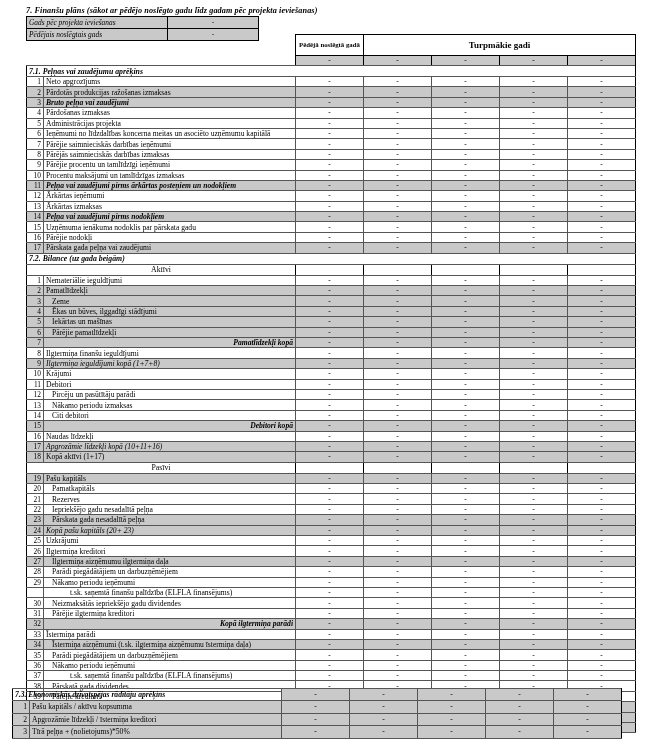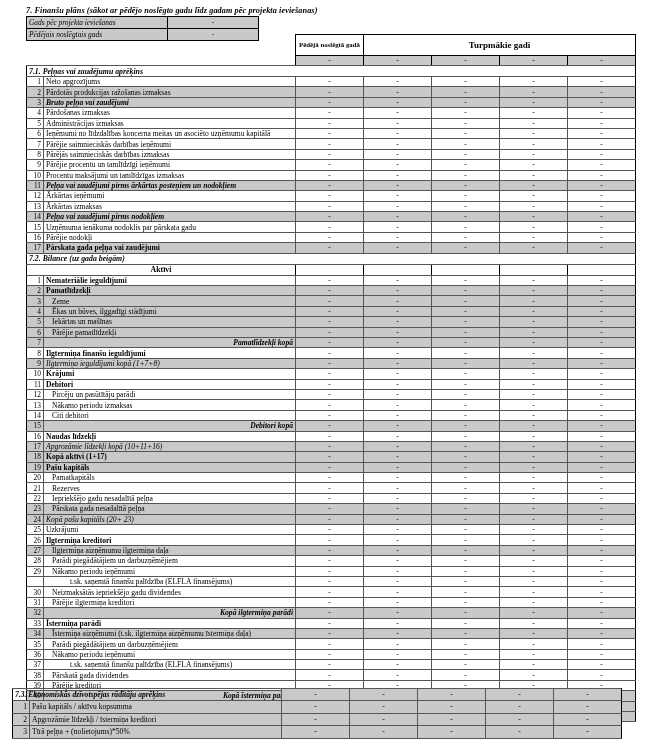--- a/index.html
+++ b/index.html
@@ -25,21 +25,21 @@
     font-size:7.6px;
     line-height:9px;
     height:9.4px;
     vertical-align:middle;
     overflow:hidden;
     white-space:nowrap;
     border:0.6px solid #000;
   }
   .g{background:#c9c9c9;}
   .w{background:#ffffff;}
-  .b{font-weight:bold;margin-left:6px;}
+  .b{font-weight:normal;margin-left:6px;}
   .i{font-style:italic;}
   .bi{font-weight:bold;font-style:italic;}
   .ctr{text-align:center;}
   .rgt{text-align:right;}
   .num{text-align:right;padding-right:2px;font-size:7.4px;}
   .ind1{padding-left:8px;}
   .ind2{padding-left:26px;}
   .val{text-align:center;font-size:7.4px;}
 
   
@@ -172,21 +172,21 @@
           <td class="numc num w">4</td>
           <td class="w  ">Pārdošanas izmaksas</td>
           <td class="val w v1">-</td>
           <td class="val w">-</td>
           <td class="val w">-</td>
           <td class="val w">-</td>
           <td class="val w vlast">-</td>
         </tr>
         <tr>
           <td class="numc num w">5</td>
-          <td class="w  ">Administrācijas izmaksas</td>
+          <td class="w  ">Administrācijas projekta</td>
           <td class="val w v1">-</td>
           <td class="val w">-</td>
           <td class="val w">-</td>
           <td class="val w">-</td>
           <td class="val w vlast">-</td>
         </tr>
         <tr>
           <td class="numc num w">6</td>
           <td class="w  ">Ieņēmumi no līdzdalības koncerna meitas un asociēto uzņēmumu kapitālā</td>
           <td class="val w v1">-</td>
@@ -459,20 +459,28 @@
           <td class="val g vlast">-</td>
         </tr>
         <tr>
           <td class="numc num g">18</td>
           <td class="g b ">Kopā aktīvi (1+17)</td>
           <td class="val g v1">-</td>
           <td class="val g">-</td>
           <td class="val g">-</td>
           <td class="val g">-</td>
           <td class="val g vlast">-</td>
+        </tr>
+        <tr class="sec secrow">
+          <td colspan="2" class="b ctr">Pasīvi</td>
+          <td class="w v1"></td>
+          <td class="w"></td>
+          <td class="w"></td>
+          <td class="w"></td>
+          <td class="w vlast"></td>
         </tr>
         <tr>
           <td class="numc num g">19</td>
           <td class="g b ">Pašu kapitāls</td>
           <td class="val g v1">-</td>
           <td class="val g">-</td>
           <td class="val g">-</td>
           <td class="val g">-</td>
           <td class="val g vlast">-</td>
         </tr>

